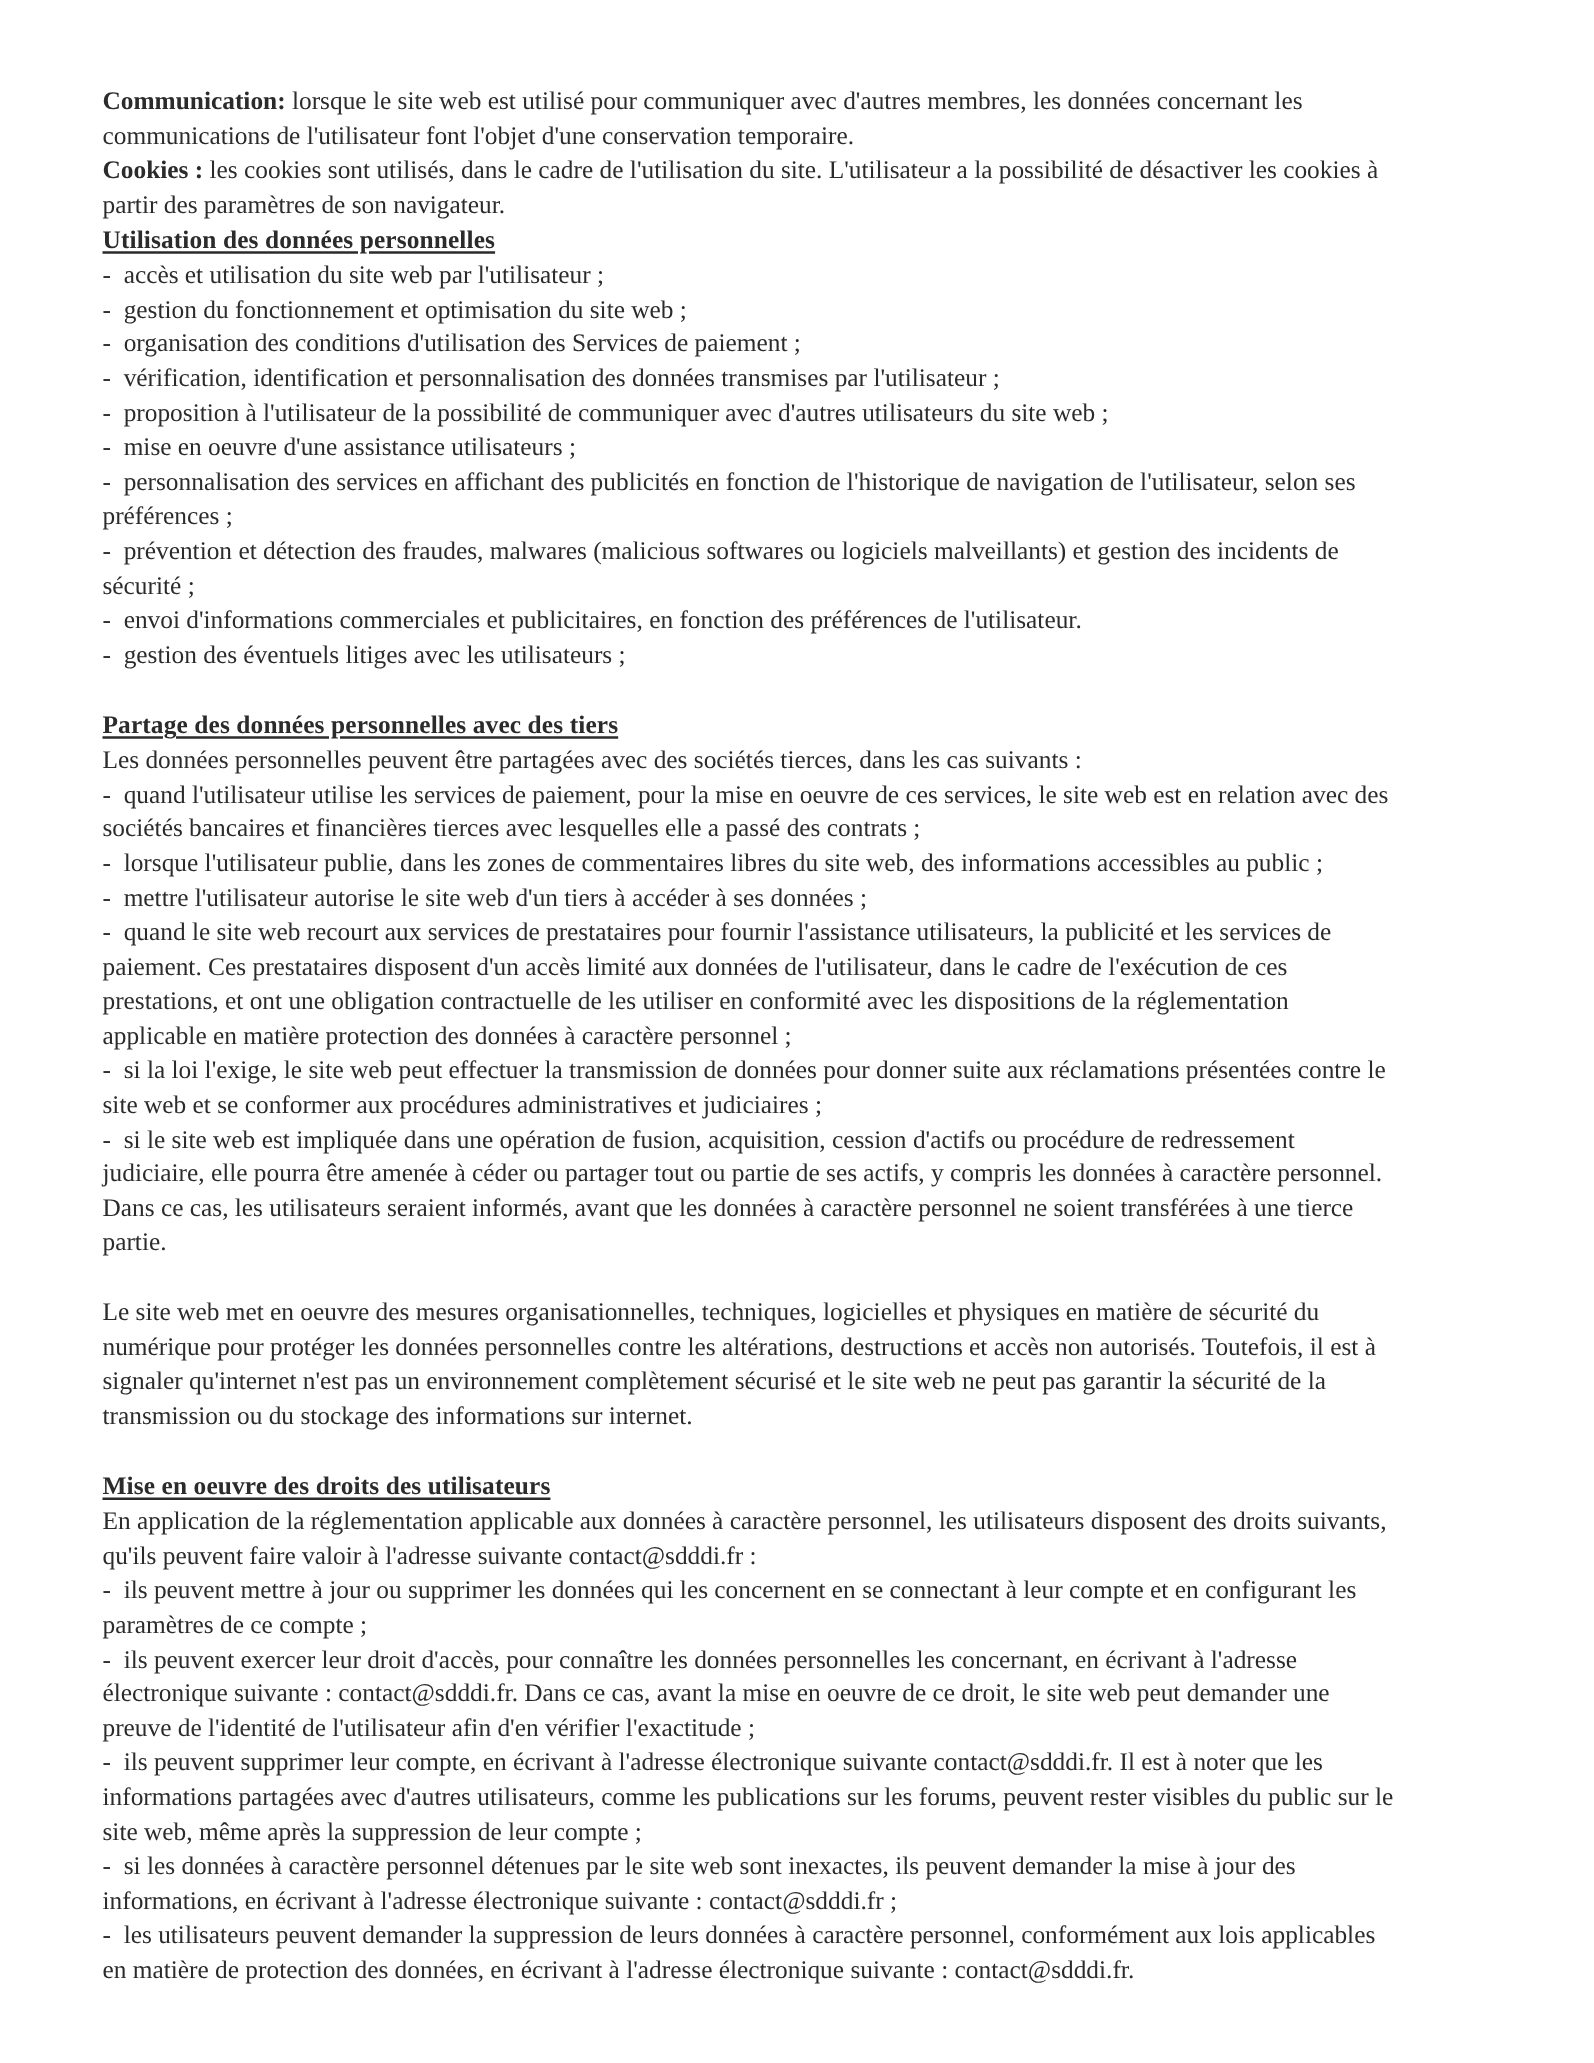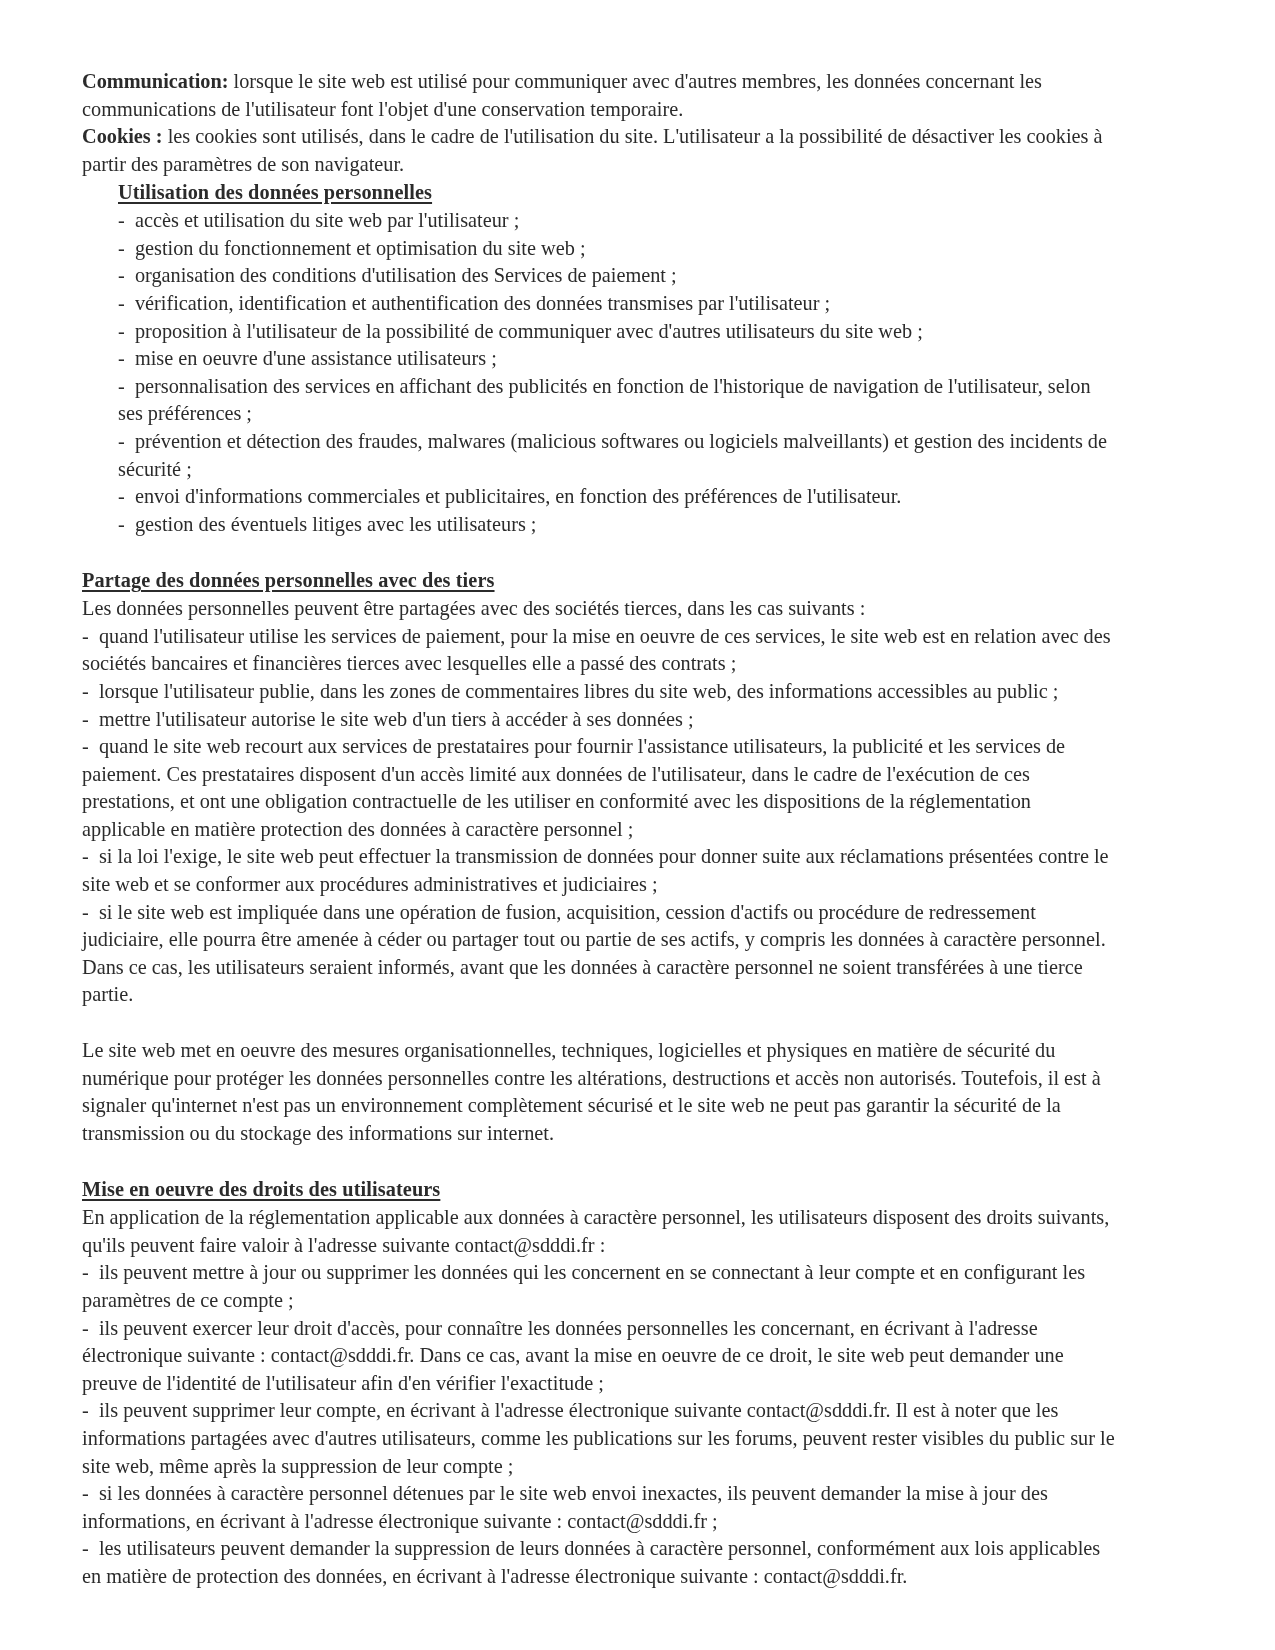--- a/index.html
+++ b/index.html
@@ -34,21 +34,20 @@
   }
   .para {
     margin: 0;
     text-indent: 0;
   }
   .section {
     margin-top: 28px;
   }
   .section.first-section {
     margin-top: 0;
-    margin-left: 36px;
   }
   h2.heading {
     margin: 0 0 0 0;
     font-size: 20.3px;
     font-weight: bold;
     line-height: 1.42;
     text-decoration: underline;
     text-underline-offset: 3px;
     letter-spacing: 0.1px;
   }
@@ -82,21 +81,21 @@
       <p class="para"><span class="lead-in">Communication:</span><span> lorsque le site web est utilisé pour communiquer avec d'autres membres, les données concernant les communications de l'utilisateur font l'objet d'une conservation temporaire.</span></p>
       <p class="para"><span class="lead-in">Cookies :</span><span> les cookies sont utilisés, dans le cadre de l'utilisation du site. L'utilisateur a la possibilité de désactiver les cookies à partir des paramètres de son navigateur.</span></p>
     </div>
 
     <div class="section first-section">
       <h2 class="heading">Utilisation des données personnelles</h2>
       <ul class="dash-list">
           <li><span class="dash nowrap-space">-&nbsp; </span><span>accès et utilisation du site web par l'utilisateur ;</span></li>
           <li><span class="dash nowrap-space">-&nbsp; </span><span>gestion du fonctionnement et optimisation du site web ;</span></li>
           <li><span class="dash nowrap-space">-&nbsp; </span><span>organisation des conditions d'utilisation des Services de paiement ;</span></li>
-          <li><span class="dash nowrap-space">-&nbsp; </span><span>vérification, identification et authentification des données transmises par l'utilisateur ;</span></li>
+          <li><span class="dash nowrap-space">-&nbsp; </span><span>vérification, identification et personnalisation des données transmises par l'utilisateur ;</span></li>
           <li><span class="dash nowrap-space">-&nbsp; </span><span>proposition à l'utilisateur de la possibilité de communiquer avec d'autres utilisateurs du site web ;</span></li>
           <li><span class="dash nowrap-space">-&nbsp; </span><span>mise en oeuvre d'une assistance utilisateurs ;</span></li>
           <li><span class="dash nowrap-space">-&nbsp; </span><span>personnalisation des services en affichant des publicités en fonction de l'historique de navigation de l'utilisateur, selon ses préférences ;</span></li>
           <li><span class="dash nowrap-space">-&nbsp; </span><span>prévention et détection des fraudes, malwares (malicious softwares ou logiciels malveillants) et gestion des incidents de sécurité ;</span></li>
           <li><span class="dash nowrap-space">-&nbsp; </span><span>envoi d'informations commerciales et publicitaires, en fonction des préférences de l'utilisateur.</span></li>
           <li><span class="dash nowrap-space">-&nbsp; </span><span>gestion des éventuels litiges avec les utilisateurs ;</span></li>
         </ul>
     </div>
 
     <div class="section">
@@ -117,19 +116,19 @@
       <ul class="dash-list"></ul>
     </div>
 
     <div class="section">
       <h2 class="heading">Mise en oeuvre des droits des utilisateurs</h2>
       <p class="para">En application de la réglementation applicable aux données à caractère personnel, les utilisateurs disposent des droits suivants, qu'ils peuvent faire valoir à l'adresse suivante contact@sdddi.fr :</p>
       <ul class="dash-list">
           <li><span class="dash nowrap-space">-&nbsp; </span><span>ils peuvent mettre à jour ou supprimer les données qui les concernent en se connectant à leur compte et en configurant les paramètres de ce compte ;</span></li>
           <li><span class="dash nowrap-space">-&nbsp; </span><span>ils peuvent exercer leur droit d'accès, pour connaître les données personnelles les concernant, en écrivant à l'adresse électronique suivante : contact@sdddi.fr. Dans ce cas, avant la mise en oeuvre de ce droit, le site web peut demander une preuve de l'identité de l'utilisateur afin d'en vérifier l'exactitude ;</span></li>
           <li><span class="dash nowrap-space">-&nbsp; </span><span>ils peuvent supprimer leur compte, en écrivant à l'adresse électronique suivante contact@sdddi.fr. Il est à noter que les informations partagées avec d'autres utilisateurs, comme les publications sur les forums, peuvent rester visibles du public sur le site web, même après la suppression de leur compte ;</span></li>
-          <li><span class="dash nowrap-space">-&nbsp; </span><span>si les données à caractère personnel détenues par le site web envoi inexactes, ils peuvent demander la mise à jour des informations, en écrivant à l'adresse électronique suivante : contact@sdddi.fr ;</span></li>
+          <li><span class="dash nowrap-space">-&nbsp; </span><span>si les données à caractère personnel détenues par le site web sont inexactes, ils peuvent demander la mise à jour des informations, en écrivant à l'adresse électronique suivante : contact@sdddi.fr ;</span></li>
           <li><span class="dash nowrap-space">-&nbsp; </span><span>les utilisateurs peuvent demander la suppression de leurs données à caractère personnel, conformément aux lois applicables en matière de protection des données, en écrivant à l'adresse électronique suivante : contact@sdddi.fr.</span></li>
         </ul>
     </div>
 
   </div>
 </div>
 
 </body></html>

